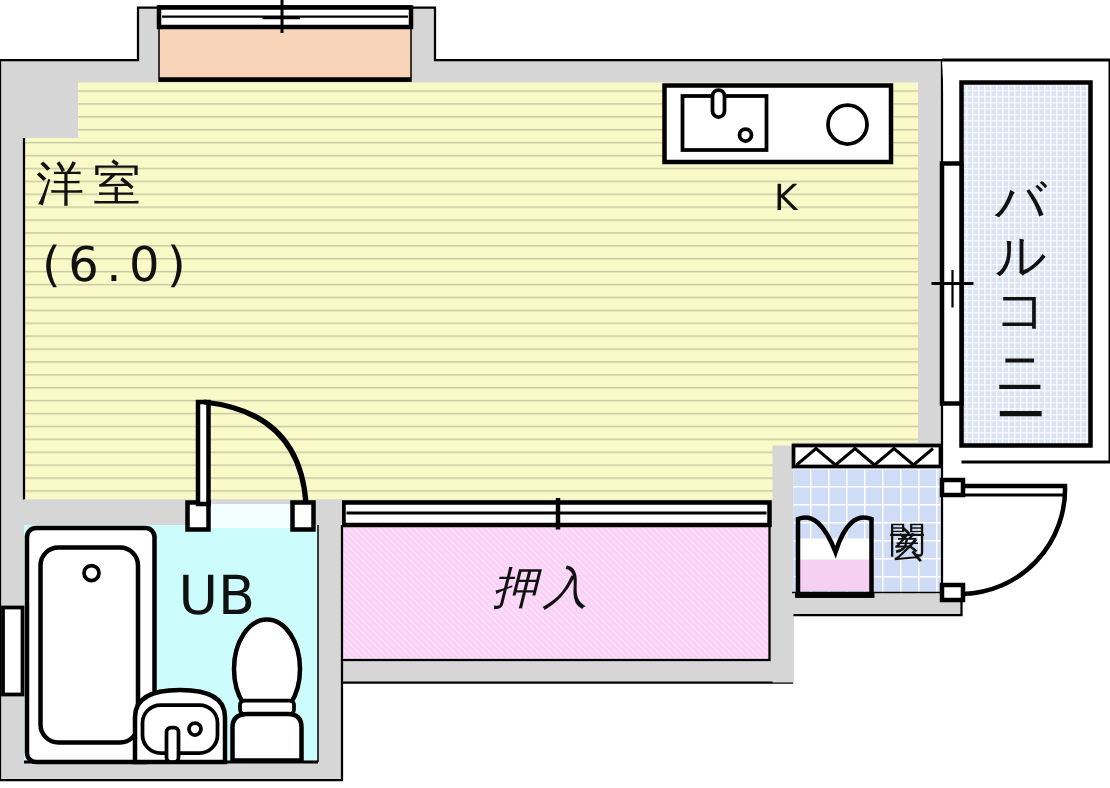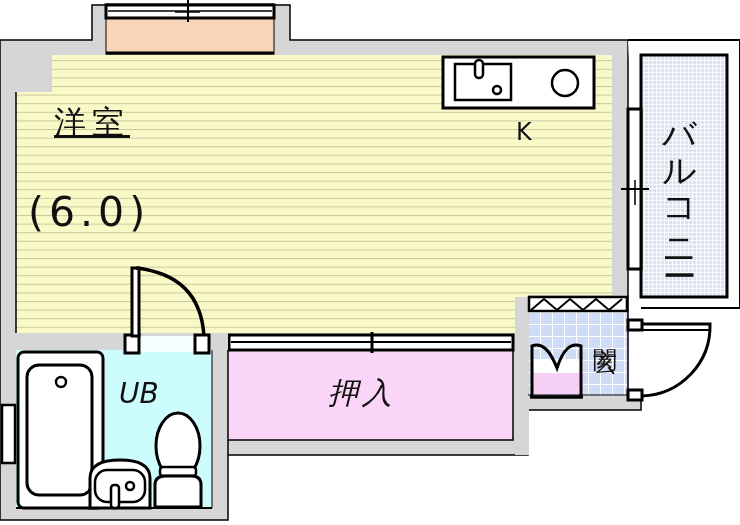--- a/index.html
+++ b/index.html
@@ -1,23 +1,23 @@
 <!DOCTYPE html>
 <html><head>
 <meta charset="utf-8">
 <style>
   html, body { margin:0; padding:0; background:#ffffff; }
   body { width:740px; height:525px; position:relative; overflow:hidden;
          font-family:"DejaVu Sans", "Liberation Sans", sans-serif; }
   .plan-svg { position:absolute; left:0; top:0; }
   .lbl { position:absolute; color:#111; white-space:nowrap; line-height:1; }
   .lbl-room { font-size:32px; letter-spacing:6px; }
-  .lbl-size { font-size:41px; letter-spacing:5px;margin-top:32px; }
+  .lbl-size { font-size:32px; letter-spacing:5px; }
   .lbl-k { font-size:24px; }
-  .lbl-ub { font-size:28px;font-style:italic; }
+  .lbl-ub { font-size:36px; }
   .lbl-oshiire { font-size:30px; letter-spacing:4px;font-style:italic; }
   .lbl-vert { writing-mode:vertical-rl; text-orientation:upright; }
   .lbl-balcony { font-size:34px; letter-spacing:2px; }
   .lbl-genkan { font-size:24px; }
 </style>
 </head>
 <body>
 
 <svg class="plan-svg" width="740" height="525" viewBox="0 0 740 525">
   <defs>
@@ -139,19 +139,19 @@
   <g>
     <rect x="125" y="335" width="14" height="18" fill="#fff" stroke="#000" stroke-width="3"></rect>
     <rect x="195" y="335" width="14" height="18" fill="#fff" stroke="#000" stroke-width="3"></rect>
     <rect x="132" y="268" width="7" height="68" fill="#fff" stroke="#000" stroke-width="3"></rect>
     <path d="M136 268 Q200 275 204 336" fill="none" stroke="#000" stroke-width="3.5"></path>
   </g>
 
   <rect x="16" y="55" width="36" height="37" fill="#d6d6d6"></rect>
 </svg>
 
-<div class="lbl lbl-room" style="left:54px; top:106px;text-decoration:underline;">洋室</div>
+<div class="lbl lbl-room" style="left:24px; top:106px;">洋室</div>
 <div class="lbl lbl-size" style="left:28px; top:160px;">(6.0)</div>
 <div class="lbl lbl-k" style="left:516px; top:120px;">K</div>
 <div class="lbl lbl-ub" style="left:119px; top:380px;">UB</div>
 <div class="lbl lbl-oshiire" style="left:328px; top:378px;">押入</div>
 <div class="lbl lbl-vert lbl-balcony" style="left:663px; top:96px;">バルコニー</div>
 <div class="lbl lbl-vert lbl-genkan" style="left:593px; top:330px;">玄関</div>
 
 </body></html>

